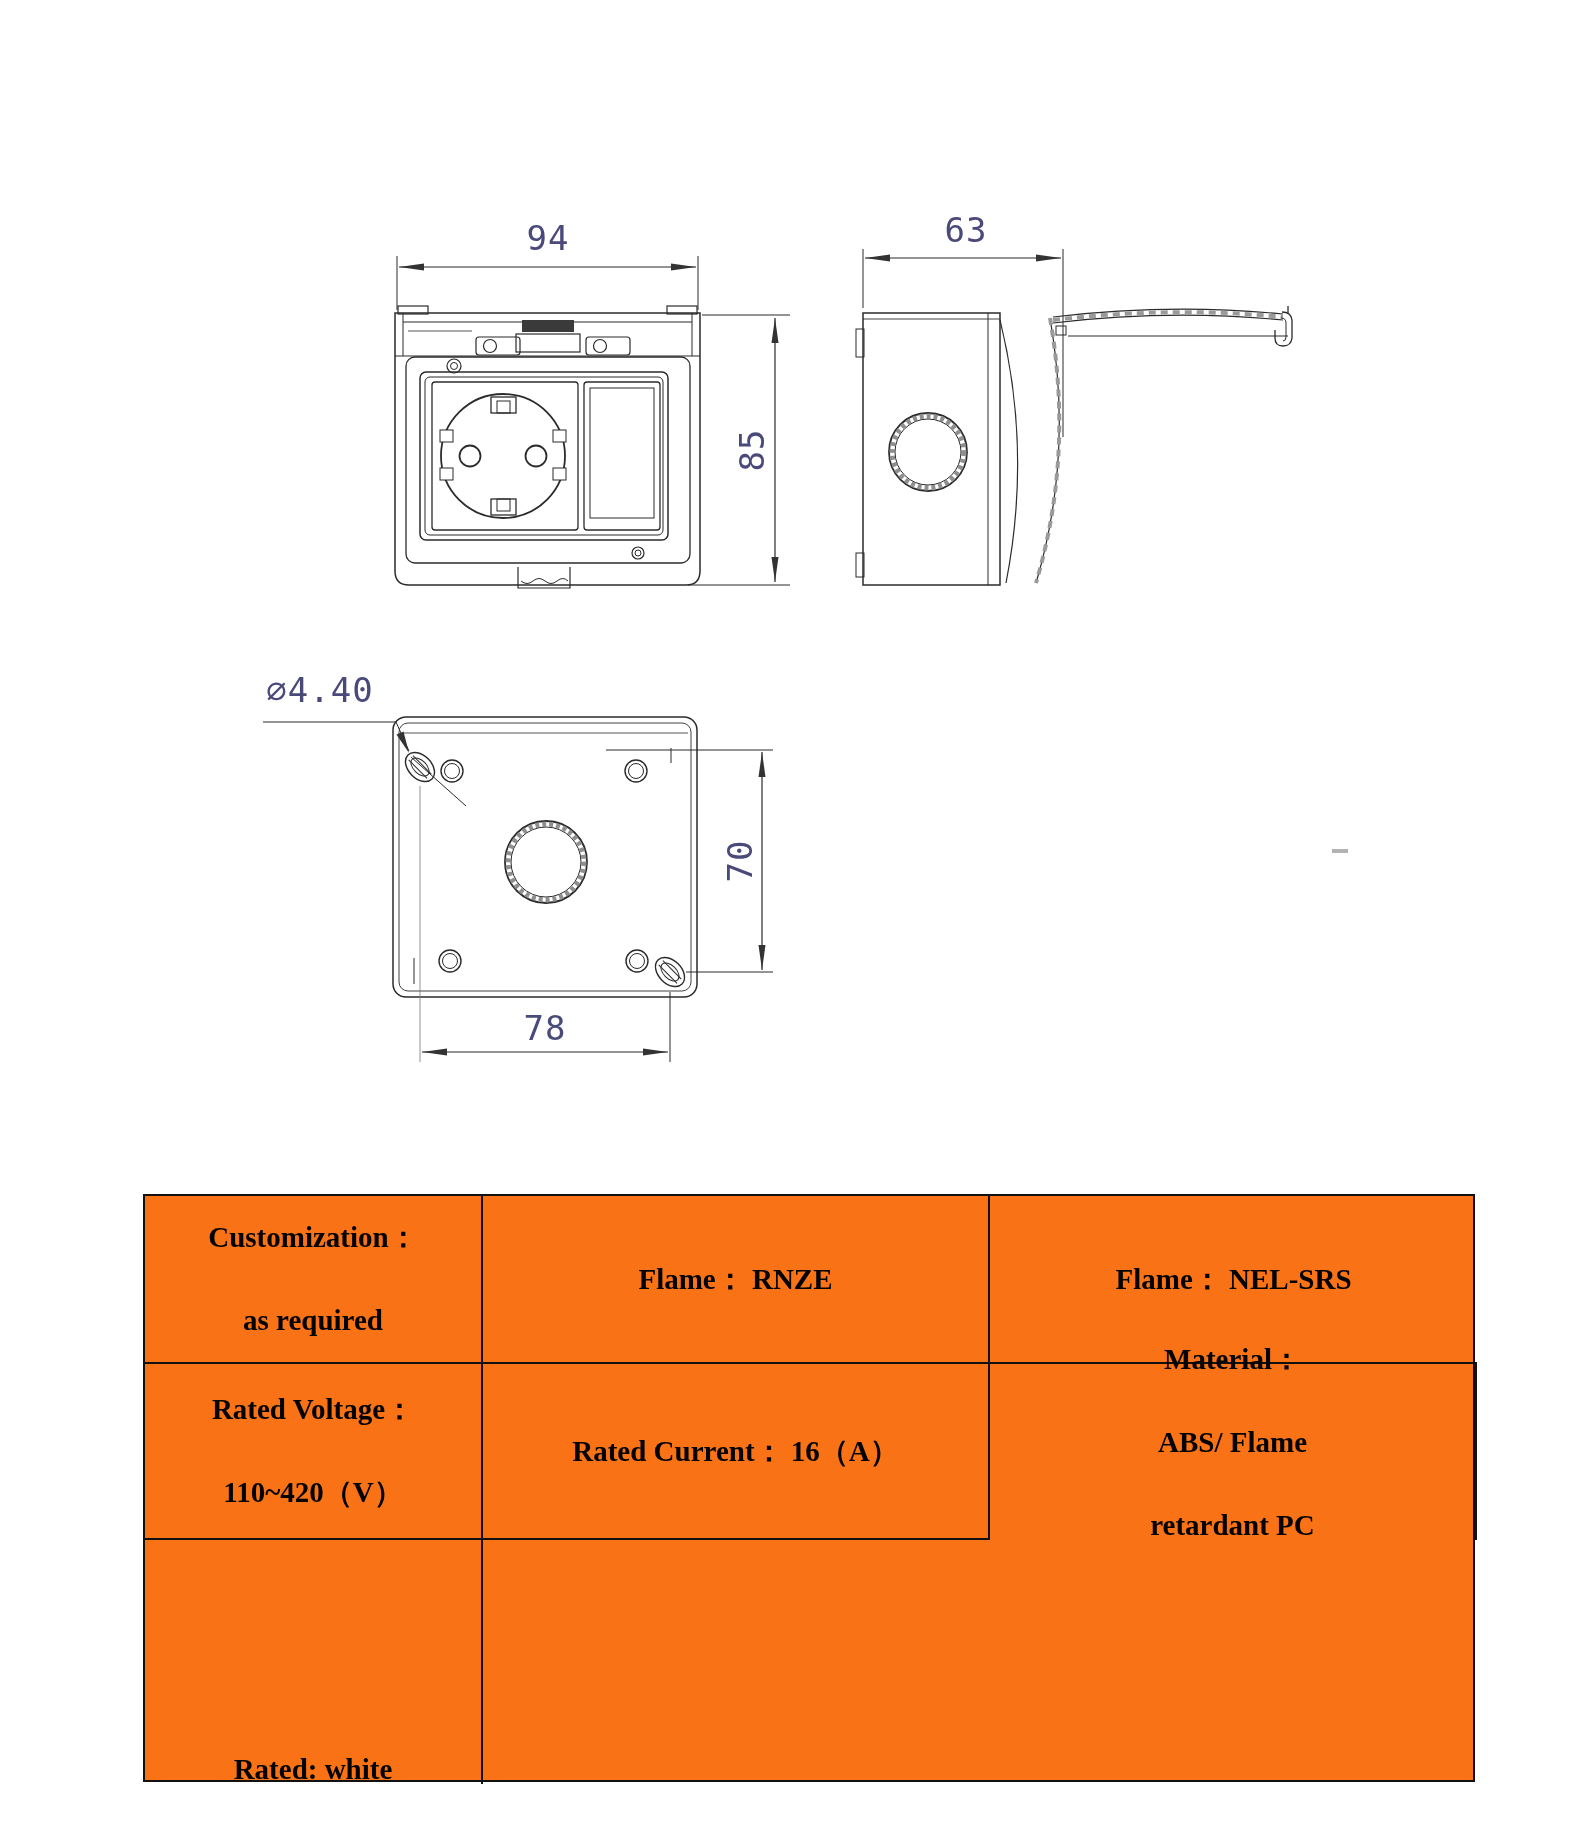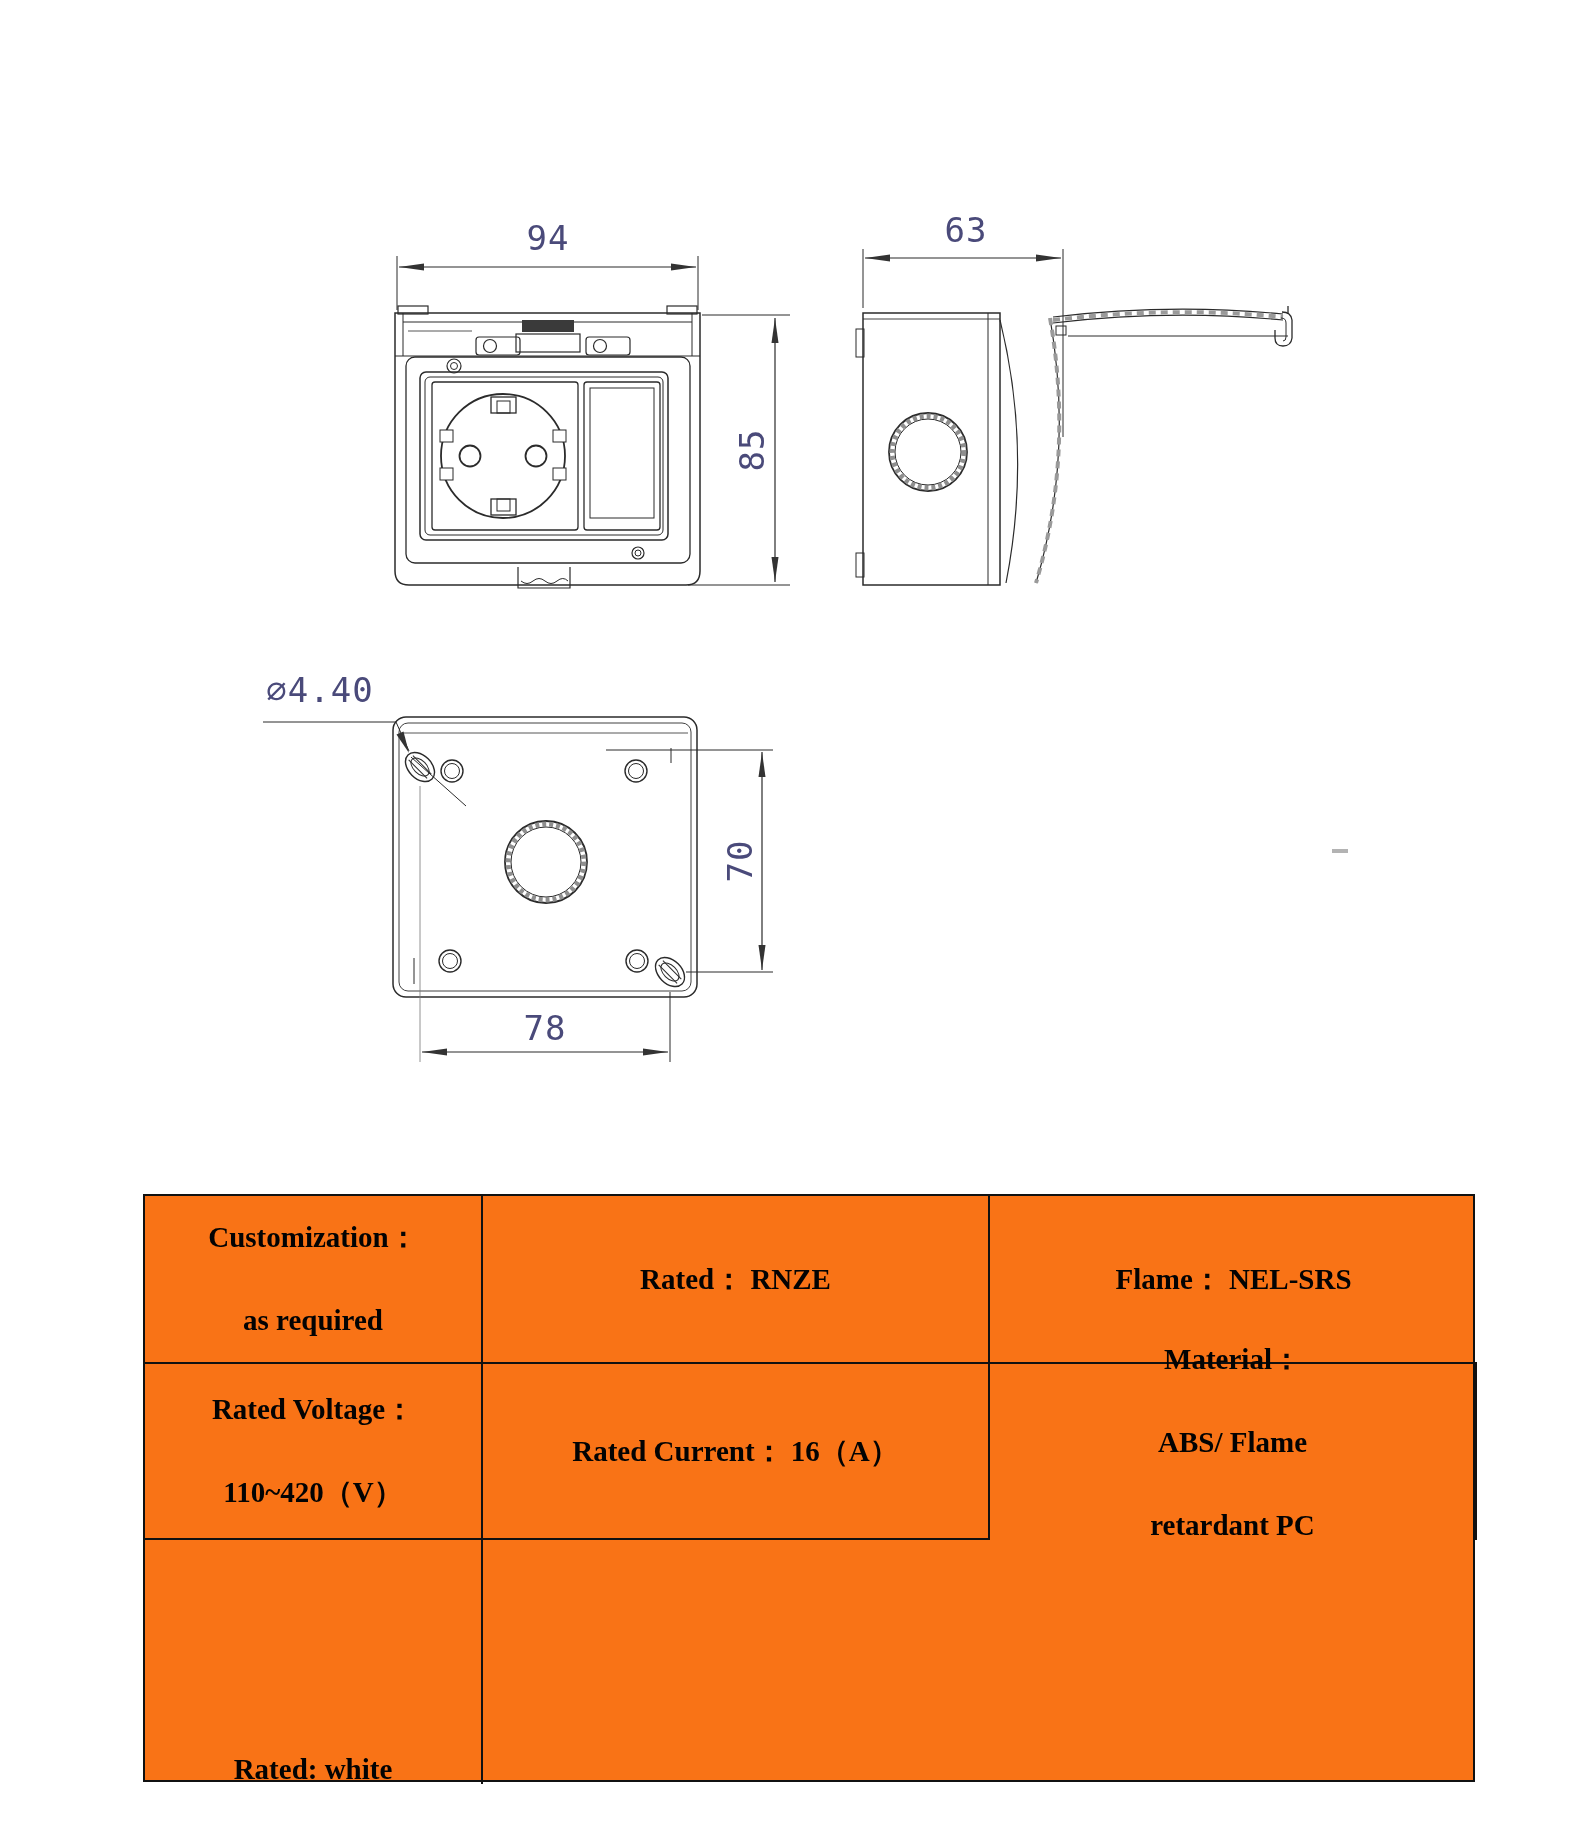--- a/index.html
+++ b/index.html
@@ -212,21 +212,21 @@
 
 <div class="stray-mark"></div>
 
 <div class="spec-table">
 
   <div class="tcell">
     <div>Customization：</div>
     <div>as required</div>
   </div>
   <div class="tcell">
-    <div>Rated： RNZE</div>
+    <div>Flame： RNZE</div>
   </div>
   <div class="tcell last-col">
     <div>Flame： NEL-SRS</div>
   </div>
 
   <div class="tcell">
     <div>Rated Voltage：</div>
     <div>110~420（V）</div>
   </div>
   <div class="tcell">

